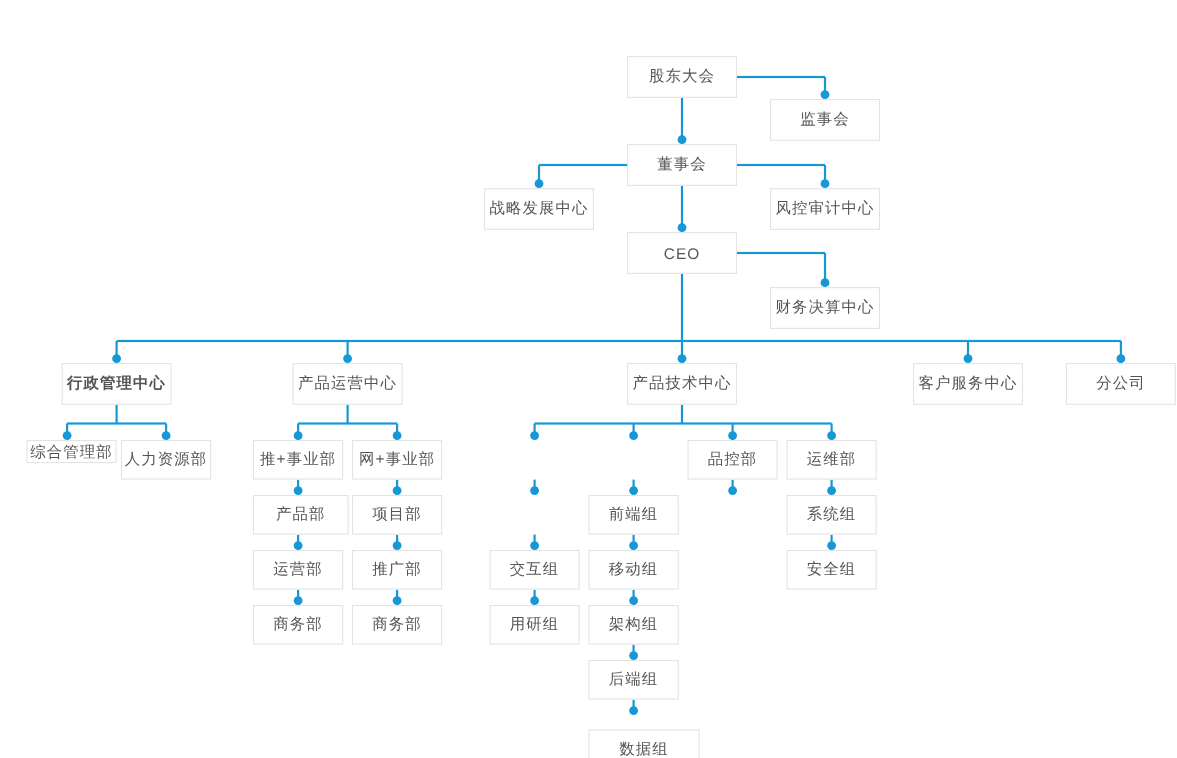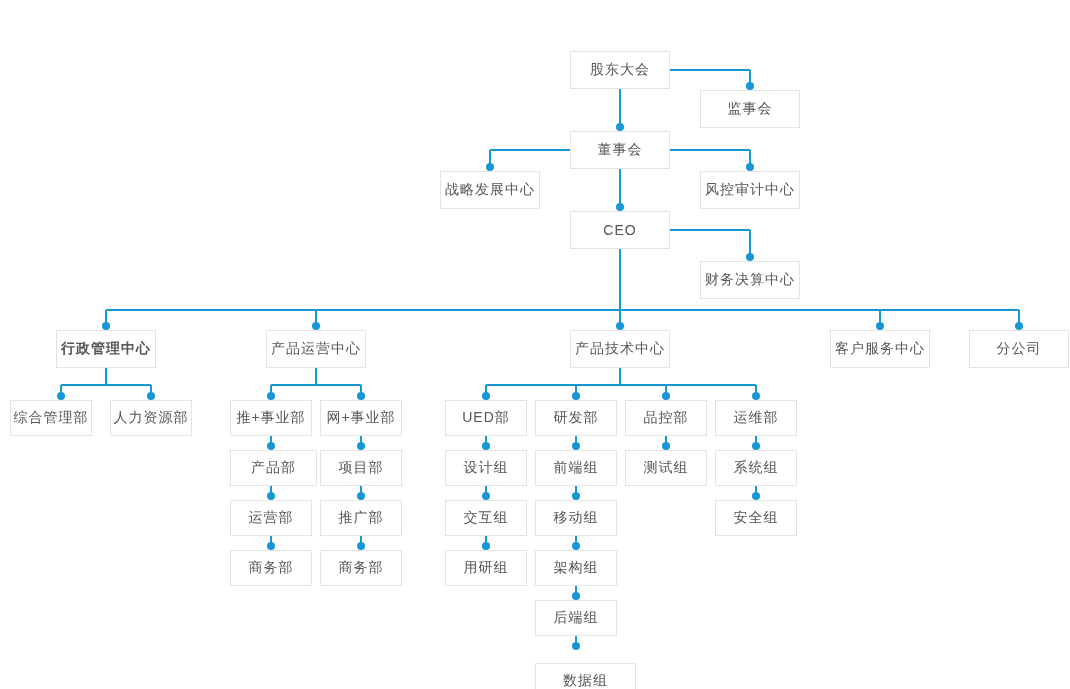--- a/index.html
+++ b/index.html
@@ -112,38 +112,34 @@
     <div class="node" style="left: 570px; top: 131px; width: 100px; height: 38px;">董事会</div>
     <div class="node" style="left: 440px; top: 171px; width: 100px; height: 38px;">战略发展中心</div>
     <div class="node" style="left: 700px; top: 171px; width: 100px; height: 38px;">风控审计中心</div>
     <div class="node" style="left: 570px; top: 211px; width: 100px; height: 38px;">CEO</div>
     <div class="node" style="left: 700px; top: 261px; width: 100px; height: 38px;">财务决算中心</div>
     <div class="node" style="left: 56px; top: 330px; width: 100px; height: 38px; font-weight: bold;">行政管理中心</div>
     <div class="node" style="left: 266px; top: 330px; width: 100px; height: 38px;">产品运营中心</div>
     <div class="node" style="left: 570px; top: 330px; width: 100px; height: 38px;">产品技术中心</div>
     <div class="node" style="left: 830px; top: 330px; width: 100px; height: 38px;">客户服务中心</div>
     <div class="node" style="left: 969px; top: 330px; width: 100px; height: 38px;">分公司</div>
-    <div class="node" style="left: 10px; top: 400px; width: 82px; height: 36px;">综合管理部</div>
+    <div class="node" style="left: 24px; top: 400px; width: 82px; height: 21px;">综合管理部</div>
     <div class="node" style="left: 110px; top: 400px; width: 82px; height: 36px;">人力资源部</div>
     <div class="node" style="left: 230px; top: 400px; width: 82px; height: 36px;">推+事业部</div>
     <div class="node" style="left: 320px; top: 400px; width: 82px; height: 36px;">网+事业部</div>
     <div class="node" style="left: 230px; top: 450px; width: 87px; height: 36px;">产品部</div>
     <div class="node" style="left: 230px; top: 500px; width: 82px; height: 36px;">运营部</div>
     <div class="node" style="left: 230px; top: 550px; width: 82px; height: 36px;">商务部</div>
     <div class="node" style="left: 320px; top: 450px; width: 82px; height: 36px;">项目部</div>
     <div class="node" style="left: 320px; top: 500px; width: 82px; height: 36px;">推广部</div>
     <div class="node" style="left: 320px; top: 550px; width: 82px; height: 36px;">商务部</div>
-    <div class="node" style="left: 445px; top: 400px; width: 82px; height: 36px;">UED部</div>
-    <div class="node" style="left: 535px; top: 400px; width: 82px; height: 36px;">研发部</div>
     <div class="node" style="left: 625px; top: 400px; width: 82px; height: 36px; text-align: center;">品控部</div>
     <div class="node" style="left: 715px; top: 400px; width: 82px; height: 36px;">运维部</div>
-    <div class="node" style="left: 445px; top: 450px; width: 82px; height: 36px;">设计组</div>
     <div class="node" style="left: 445px; top: 500px; width: 82px; height: 36px;">交互组</div>
     <div class="node" style="left: 445px; top: 550px; width: 82px; height: 36px;">用研组</div>
     <div class="node" style="left: 535px; top: 450px; width: 82px; height: 36px;">前端组</div>
     <div class="node" style="left: 535px; top: 500px; width: 82px; height: 36px;">移动组</div>
     <div class="node" style="left: 535px; top: 550px; width: 82px; height: 36px;">架构组</div>
     <div class="node" style="left: 535px; top: 600px; width: 82px; height: 36px;">后端组</div>
     <div class="node" style="left: 535px; top: 663px; width: 101px; height: 36px;">数据组</div>
-    <div class="node" style="left: 625px; top: 450px; width: 82px; height: 36px;">测试组</div>
     <div class="node" style="left: 715px; top: 450px; width: 82px; height: 36px;">系统组</div>
     <div class="node" style="left: 715px; top: 500px; width: 82px; height: 36px; font-family: Liberation Mono, monospace;">安全组</div>
   </div>
 
 </body></html>

